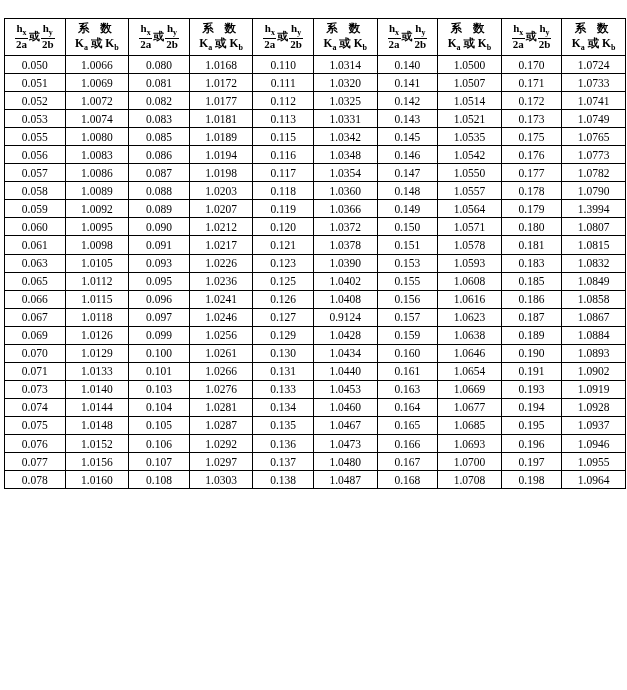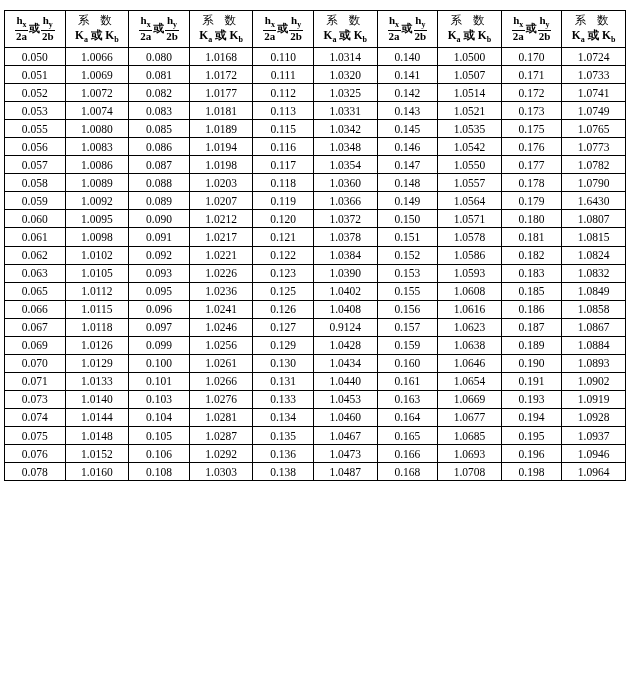--- a/index.html
+++ b/index.html
@@ -17,21 +17,21 @@
   #sheet {
     position: relative;
     width: 627px;
     height: 690px;
     box-sizing: border-box;
     padding: 6px 4px 4px 4px;
   }
   table.main {
     border-collapse: collapse;
     width: 622px;
-    margin: 4px auto;
+    margin: 12px auto;
     table-layout: fixed;
   }
   table.main th, table.main td {
     border: 1px solid #000000;
     padding: 0;
     text-align: center;
     vertical-align: middle;
   }
   
   col.c-ratio { width: 60px; }
@@ -68,21 +68,21 @@
   .hdr-ratio-wrap .conj {
     font-size: 11px;
   }
   .hdr-coef {
     font-size: 11.5px;
     line-height: 1.3;
   }
   .hdr-coef .line1 {
     display: block;
     letter-spacing: 4px;
-    font-weight: normal;
+    font-weight: bold;
   }
   .hdr-coef .line2 {
     display: block;
   }
   sub { font-size: 8px; }
 
   tbody td {
     height: 17.05px;
     font-size: 11.5px;
     font-family: "Liberation Serif", serif;
@@ -281,21 +281,21 @@
         <tr>
           <td class="ratio">0.059</td>
           <td class="coef">1.0092</td>
           <td class="ratio">0.089</td>
           <td class="coef">1.0207</td>
           <td class="ratio">0.119</td>
           <td class="coef">1.0366</td>
           <td class="ratio">0.149</td>
           <td class="coef">1.0564</td>
           <td class="ratio">0.179</td>
-          <td class="coef">1.6430</td>
+          <td class="coef">1.3994</td>
         </tr>
         <tr>
           <td class="ratio">0.060</td>
           <td class="coef">1.0095</td>
           <td class="ratio">0.090</td>
           <td class="coef">1.0212</td>
           <td class="ratio">0.120</td>
           <td class="coef">1.0372</td>
           <td class="ratio">0.150</td>
           <td class="coef">1.0571</td>
@@ -308,32 +308,20 @@
           <td class="ratio">0.091</td>
           <td class="coef">1.0217</td>
           <td class="ratio">0.121</td>
           <td class="coef">1.0378</td>
           <td class="ratio">0.151</td>
           <td class="coef">1.0578</td>
           <td class="ratio">0.181</td>
           <td class="coef">1.0815</td>
         </tr>
         <tr>
-          <td class="ratio">0.062</td>
-          <td class="coef">1.0102</td>
-          <td class="ratio">0.092</td>
-          <td class="coef">1.0221</td>
-          <td class="ratio">0.122</td>
-          <td class="coef">1.0384</td>
-          <td class="ratio">0.152</td>
-          <td class="coef">1.0586</td>
-          <td class="ratio">0.182</td>
-          <td class="coef">1.0824</td>
-        </tr>
-        <tr>
           <td class="ratio">0.063</td>
           <td class="coef">1.0105</td>
           <td class="ratio">0.093</td>
           <td class="coef">1.0226</td>
           <td class="ratio">0.123</td>
           <td class="coef">1.0390</td>
           <td class="ratio">0.153</td>
           <td class="coef">1.0593</td>
           <td class="ratio">0.183</td>
           <td class="coef">1.0832</td>
@@ -452,20 +440,32 @@
           <td class="ratio">0.106</td>
           <td class="coef">1.0292</td>
           <td class="ratio">0.136</td>
           <td class="coef">1.0473</td>
           <td class="ratio">0.166</td>
           <td class="coef">1.0693</td>
           <td class="ratio">0.196</td>
           <td class="coef">1.0946</td>
         </tr>
         <tr>
+          <td class="ratio">0.077</td>
+          <td class="coef">1.0156</td>
+          <td class="ratio">0.107</td>
+          <td class="coef">1.0297</td>
+          <td class="ratio">0.137</td>
+          <td class="coef">1.0480</td>
+          <td class="ratio">0.167</td>
+          <td class="coef">1.0700</td>
+          <td class="ratio">0.197</td>
+          <td class="coef">1.0955</td>
+        </tr>
+        <tr>
           <td class="ratio">0.078</td>
           <td class="coef">1.0160</td>
           <td class="ratio">0.108</td>
           <td class="coef">1.0303</td>
           <td class="ratio">0.138</td>
           <td class="coef">1.0487</td>
           <td class="ratio">0.168</td>
           <td class="coef">1.0708</td>
           <td class="ratio">0.198</td>
           <td class="coef">1.0964</td>

